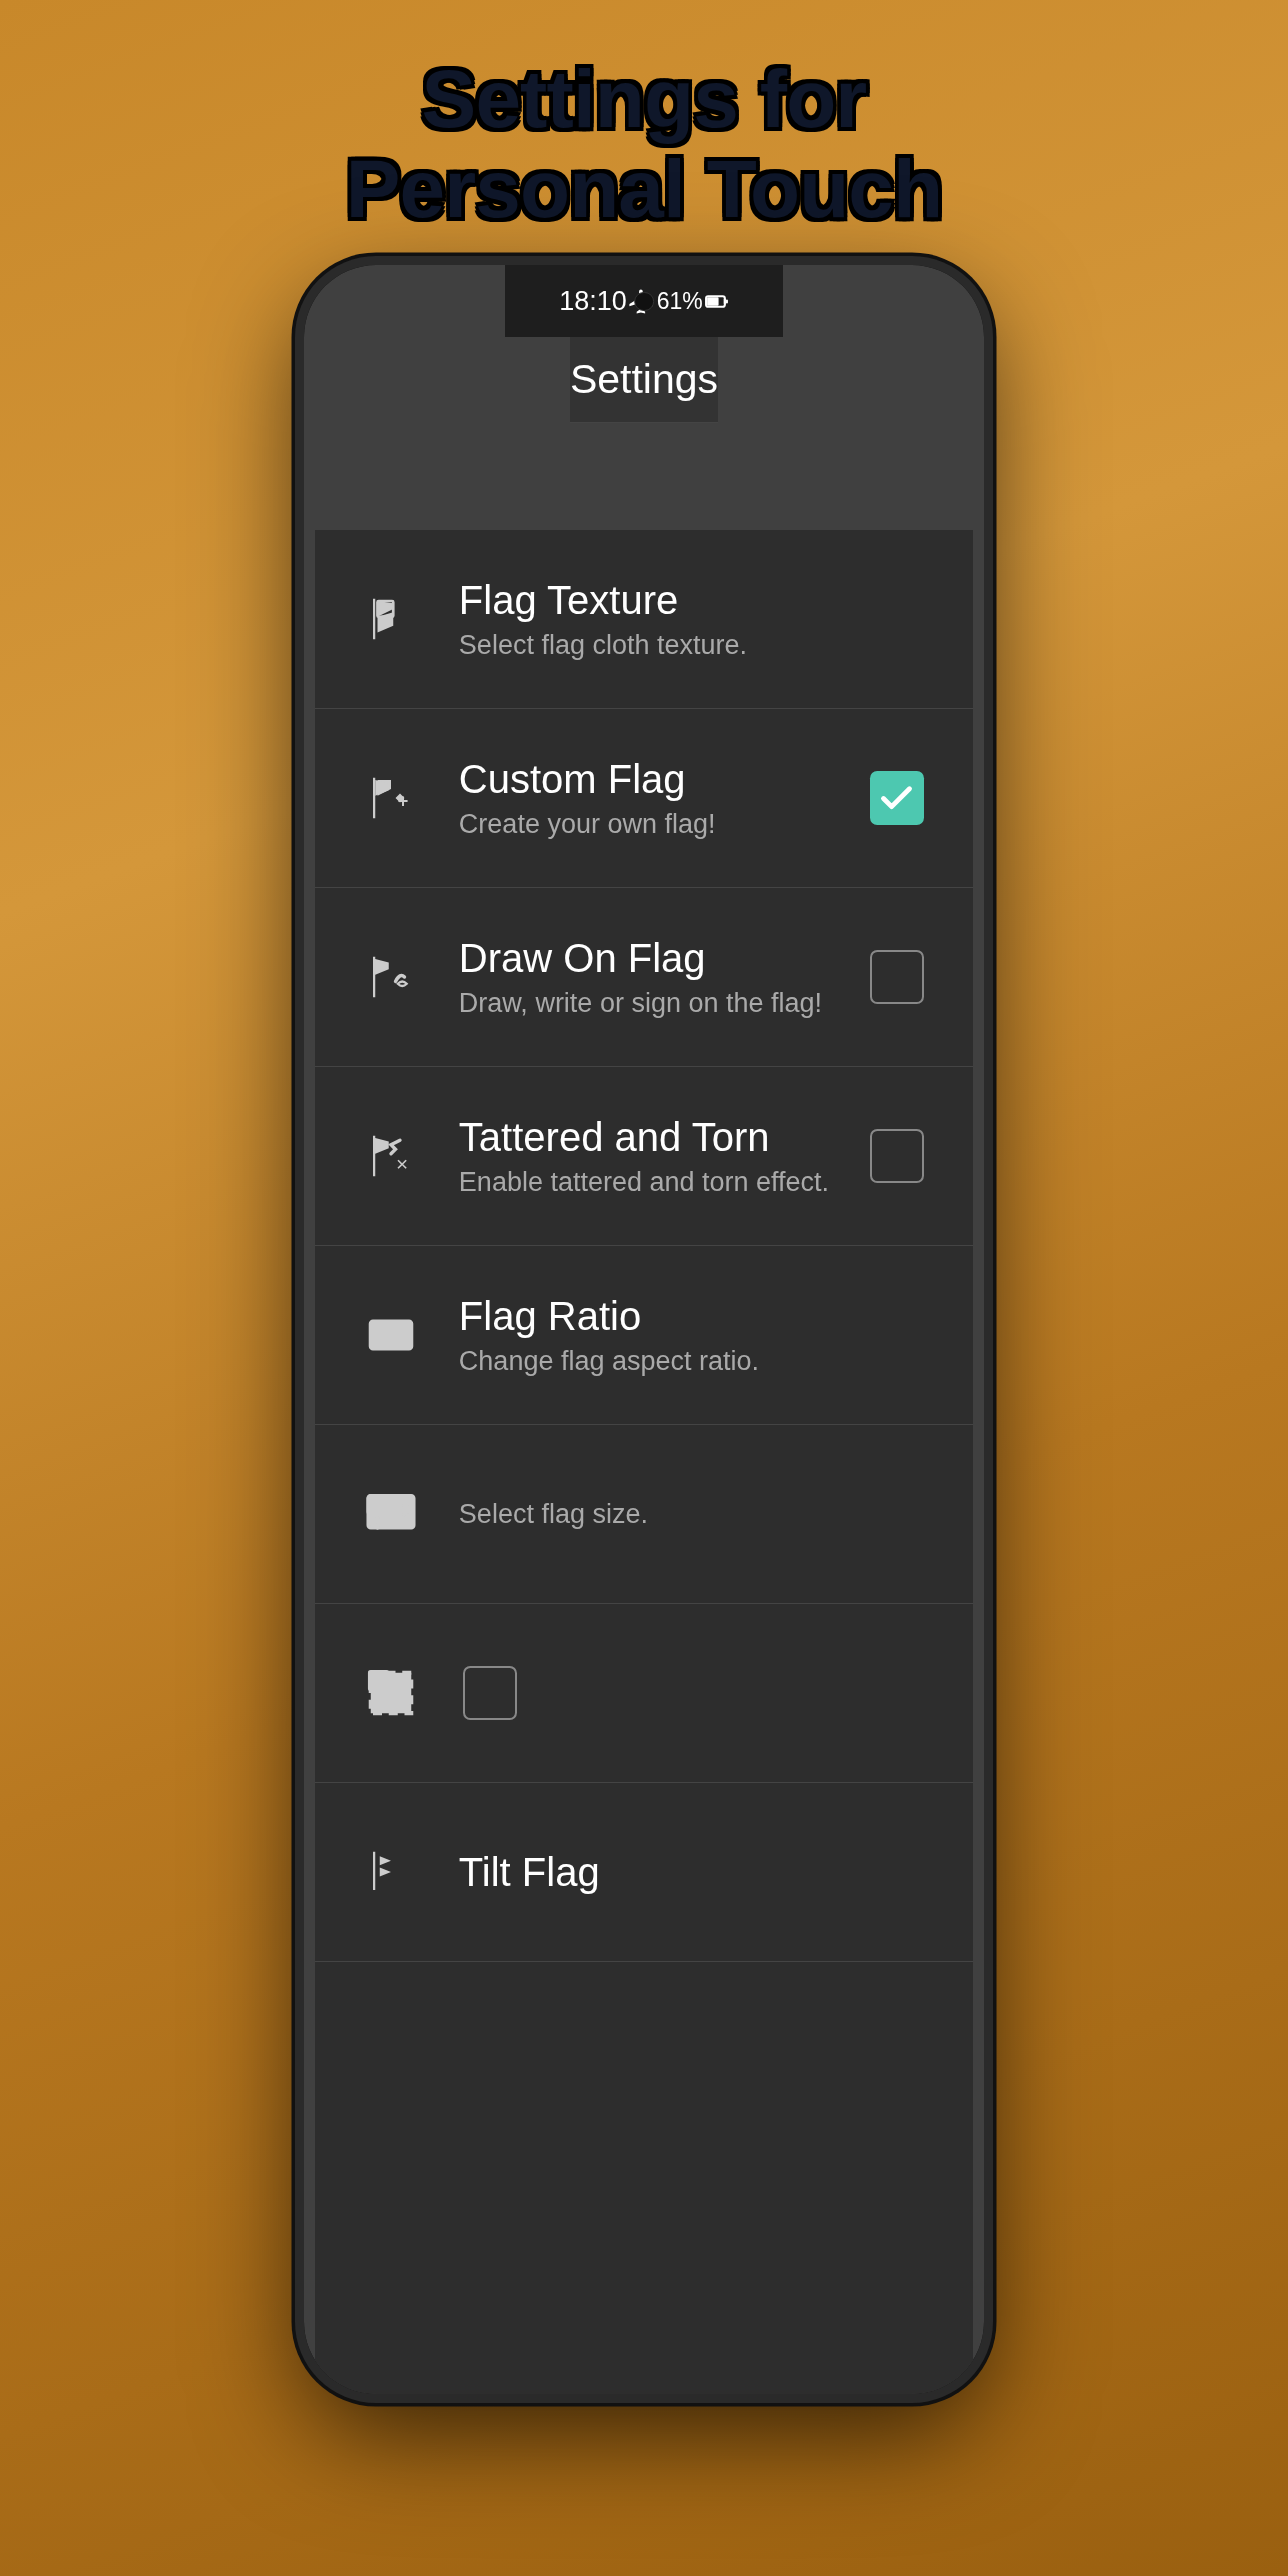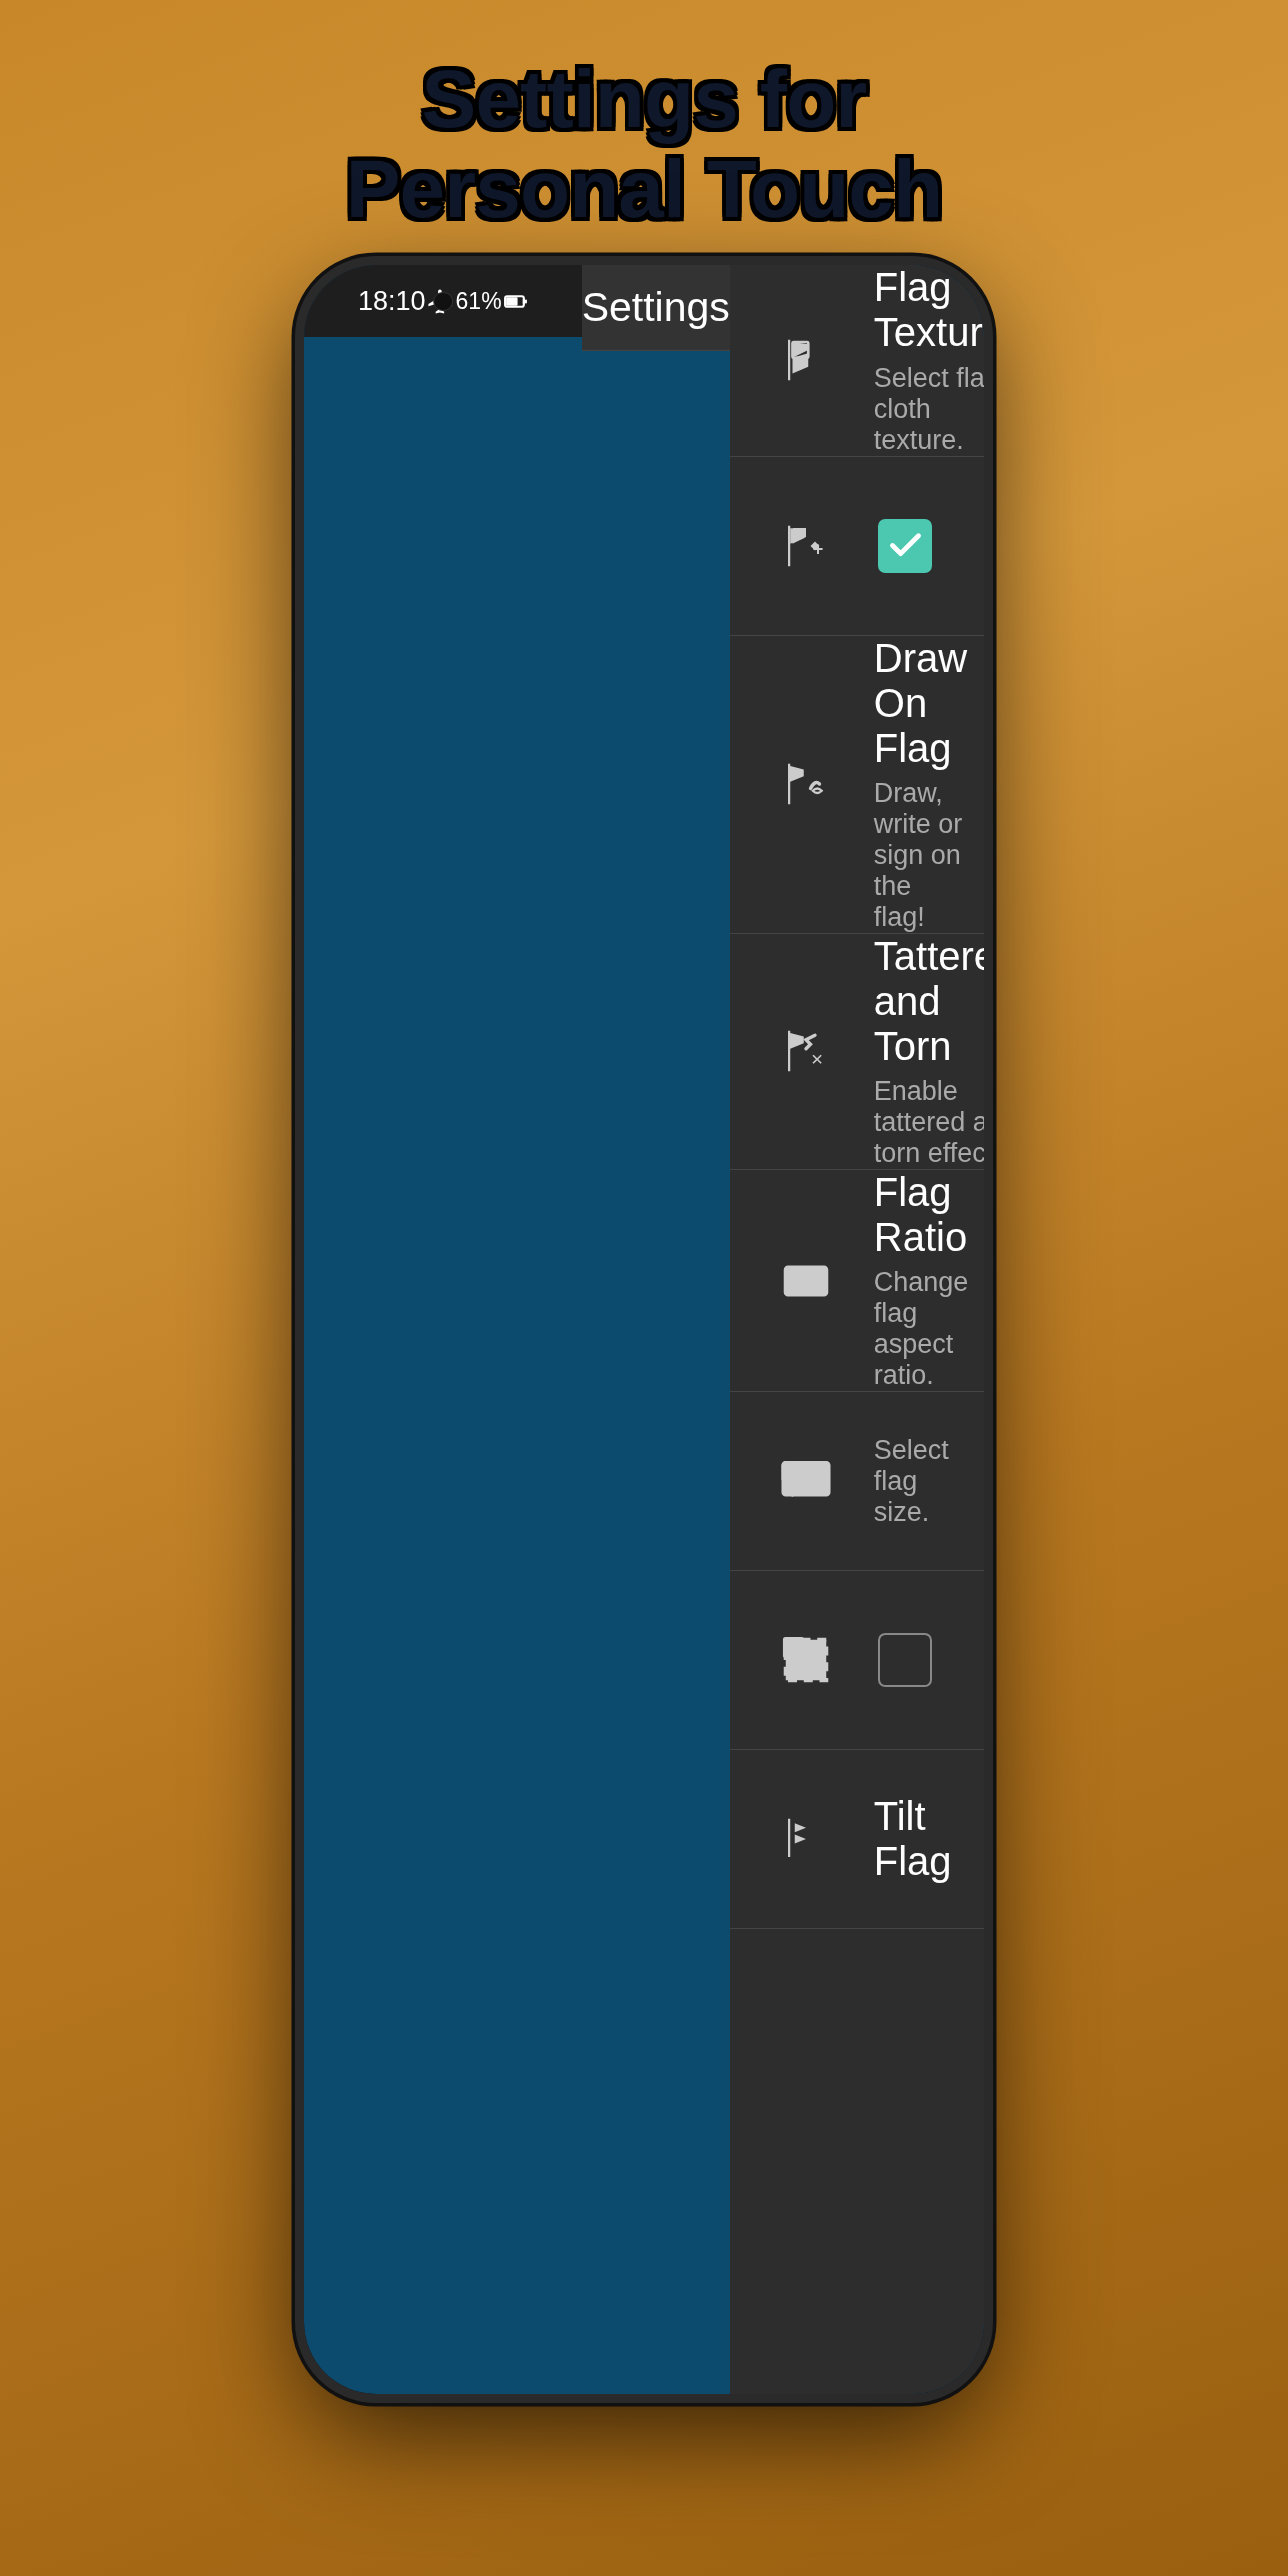--- a/index.html
+++ b/index.html
@@ -56,25 +56,26 @@
       top: 358px;
       width: 12.5px;
       height: 107px;
       background: #2a2a2a;
       border-radius: 0 3.6px 3.6px 0;
     }
 
     .phone-screen {
       position: absolute;
       top: 0; left: 0; right: 0; bottom: 0;
-      background: #0c4a6e;
+      background: #404040;
       border-radius: 72px;
       overflow: hidden;
       display: flex;
-      flex-direction: row;
+      flex-direction: column;
+      align-items: center;
     }
 
     
     .status-bar {
       background: #1e1e1e;
       height: 72px;
       display: flex;
       align-items: center;
       justify-content: space-between;
       padding: 0 54px;
@@ -282,20 +283,24 @@
       </div>
 
       <div class="settings-item">
         <div class="item-icon">
           <svg viewBox="0 0 24 24" fill="#ccc">
             <path d="M4 3h1v18H4V3zm2 1v7l6-3V4H6zm10 6l2 2-2 2-2-2 2-2zm0 0v4"></path>
             <path d="M5 4v7l6-2.5V5.5L5 4z"></path>
             <text x="15" y="16" font-size="8" fill="#ccc" font-weight="bold">+</text>
           </svg>
         </div>
+        <div class="item-text">
+          <span class="item-title">Custom Flag</span>
+          <span class="item-subtitle">Create your own flag!</span>
+        </div>
         <div class="item-control">
           <div class="checkbox-checked">
             <svg viewBox="0 0 24 24">
               <polyline points="4,12 9,17 20,6" stroke="#fff" stroke-width="3" fill="none" stroke-linecap="round" stroke-linejoin="round"></polyline>
             </svg>
           </div>
         </div>
       </div>
 
       <div class="settings-item">

